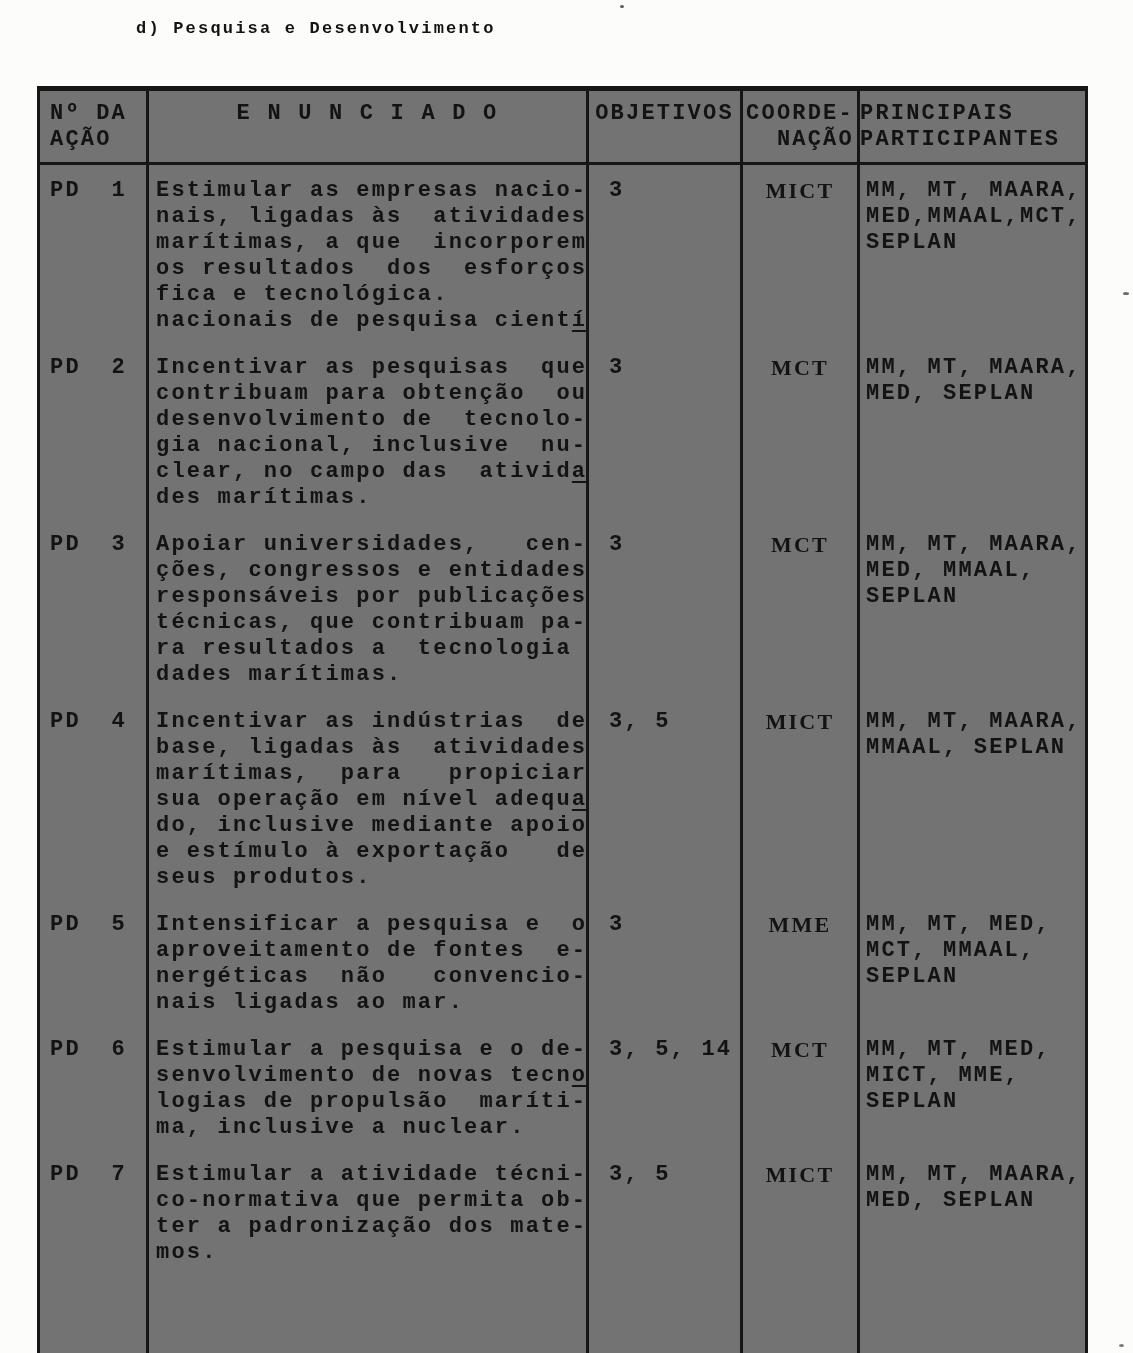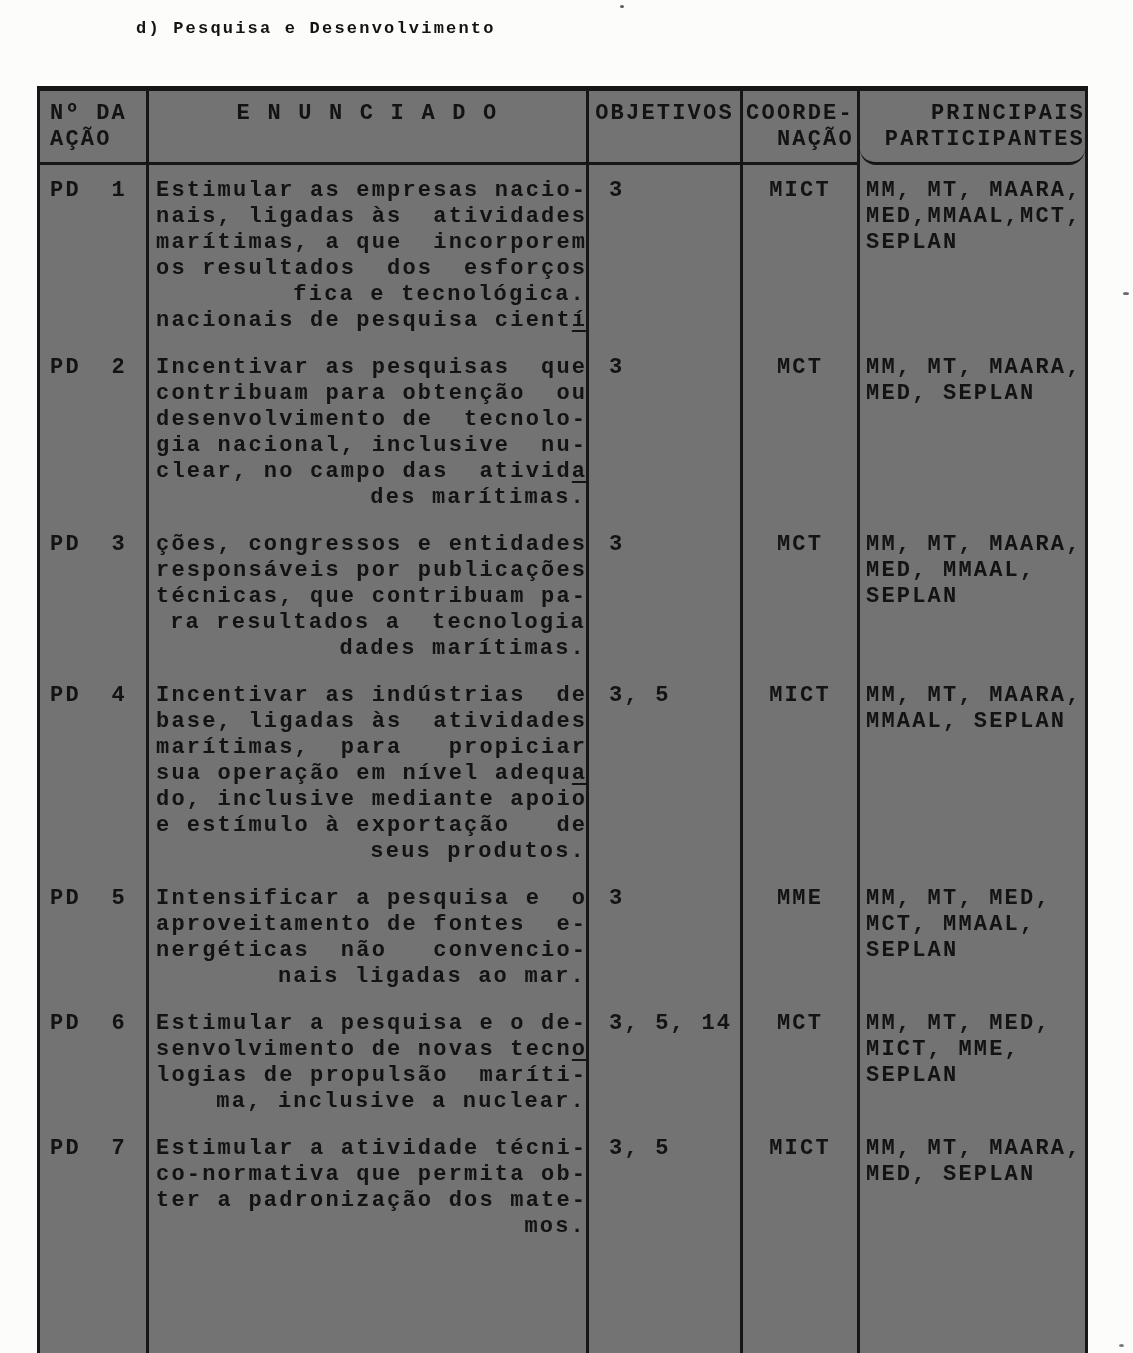--- a/index.html
+++ b/index.html
@@ -54,28 +54,28 @@
     text-decoration-thickness: 2px;
     text-underline-offset: 4px;
   }
   
   .head-acao { padding-left: 10px; text-align: left; }
   .head-enunciado { text-align: center; }
   .head-objetivos { text-align: center; }
   .head-coordenacao { text-align: center; }
   .head-coordenacao .inner { display: inline-block; text-align: left; }
   .head-coordenacao .inner .t-line.second { text-align: right; }
-  .head-participantes { text-align: right; border-radius: 16px; }
+  .head-participantes { text-align: left; }
   
   .body-cell { padding-top: 21px; }
   .body-cell.first-row { padding-top: 13px; }
   .acao-cell { padding-left: 10px; }
-  .enunciado-cell { padding-left: 7px; text-align: right; }
+  .enunciado-cell { padding-left: 7px; }
   .objetivos-cell { padding-left: 20px; }
-  .coordenacao-cell { text-align: center; }
+  .coordenacao-cell { text-align: center; font-family: Liberation Serif, serif; }
   .participantes-cell { padding-left: 6px; }
   .scan-speck { position: absolute; border-radius: 50%; }
   .speck-1 { left: 620px; top: 5px;  width: 4px; height: 3px; background: #5a5a5a; }
   .speck-2 { left: 1123px; top: 292px; width: 6px; height: 3px; background: #6a6a6a; }
   .speck-3 { left: 1119px; top: 1344px; width: 5px; height: 3px; background: #777; }
 </style>
 </head>
 <body>
 
 <div class="doc-title">d) Pesquisa e Desenvolvimento</div>
@@ -141,20 +141,21 @@
       <div class="t-line">MCT</div>
     </div>
     <div class="cell body-cell participantes-cell last-col">
       <div class="t-line">MM, MT, MAARA,</div>
       <div class="t-line">MED, SEPLAN</div>
     </div>
     <div class="cell body-cell acao-cell">
       <div class="t-line">PD  3</div>
     </div>
     <div class="cell body-cell enunciado-cell">
+      <div class="t-line">Apoiar universidades,   cen-</div>
       <div class="t-line">ções, congressos e entidades</div>
       <div class="t-line">responsáveis por publicações</div>
       <div class="t-line">técnicas, que contribuam pa-</div>
       <div class="t-line">ra resultados a  tecnologia</div>
       <div class="t-line">dades marítimas.</div>
     </div>
     <div class="cell body-cell objetivos-cell">
       <div class="t-line">3</div>
     </div>
     <div class="cell body-cell coordenacao-cell">

